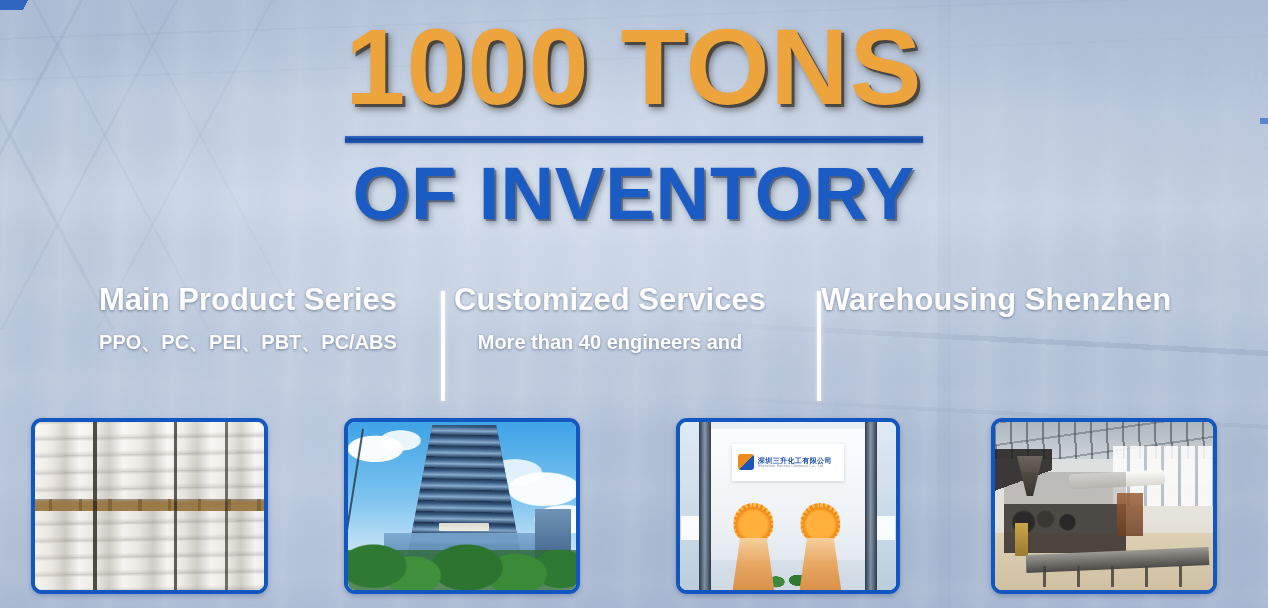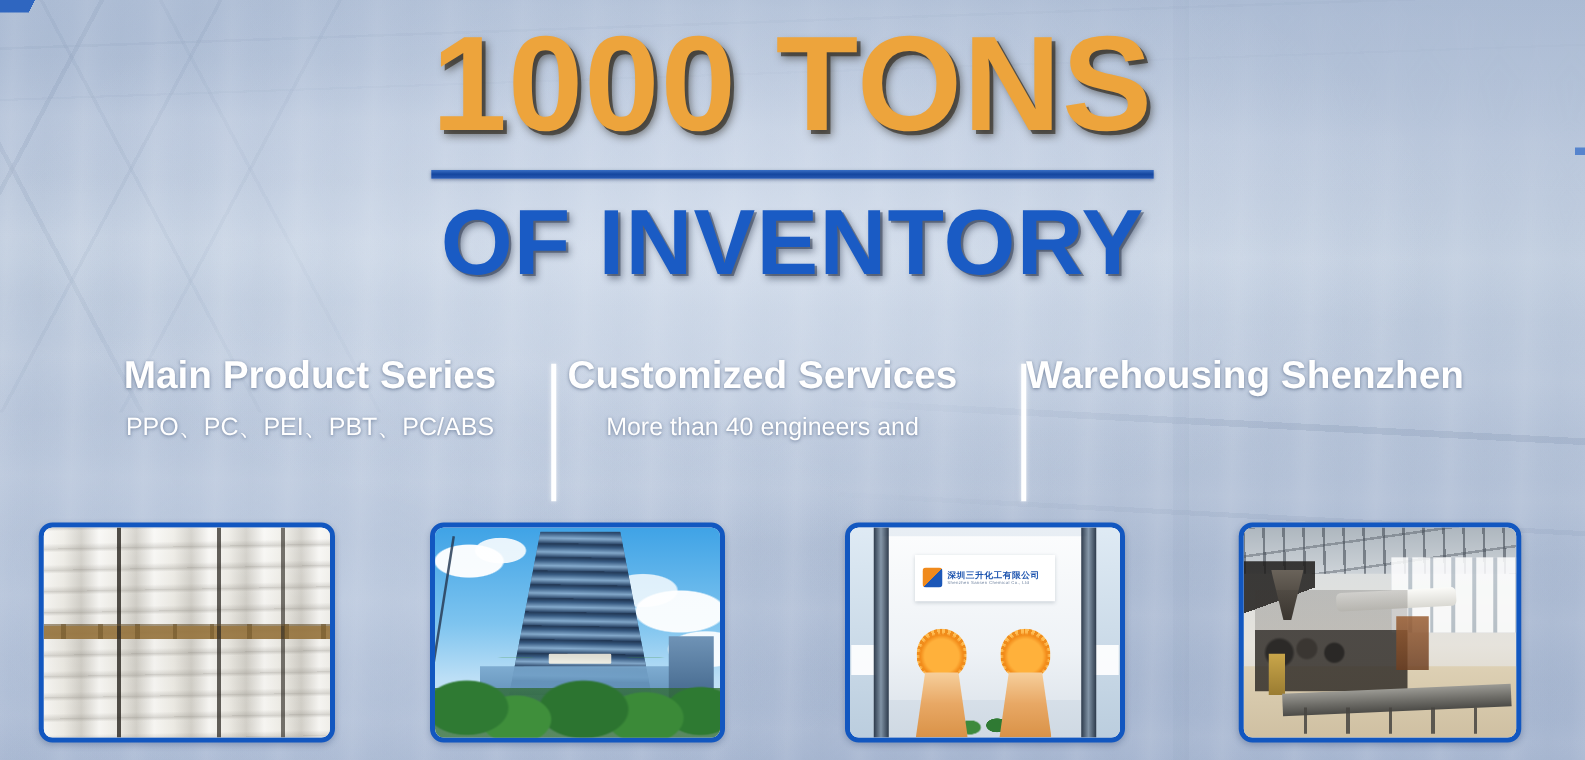--- a/index.html
+++ b/index.html
@@ -163,21 +163,21 @@
     font-size:31px;
     font-weight:700;
     color:#ffffff;
     line-height:1.18;
     text-shadow:0 1px 3px rgba(40,60,95,.55);
     white-space:nowrap;
   }
   .feature-lines { margin-top:9px; }
   .feature-line {
     font-size:20px;
-    font-weight:400;
+    font-weight:700;
     color:#ffffff;
     line-height:1.45;
     text-shadow:0 1px 3px rgba(40,60,95,.55);
     white-space:nowrap;
   }
 
   .vrule {
     position:absolute;
     top:291px;
     width:4px; height:110px;

